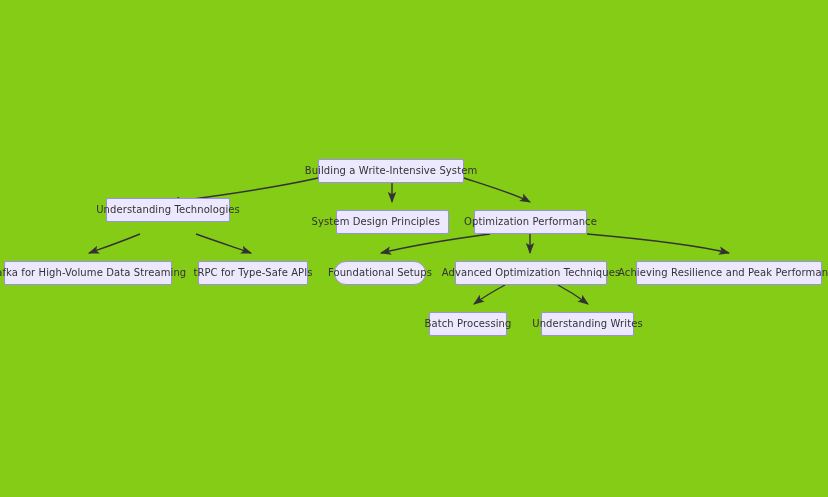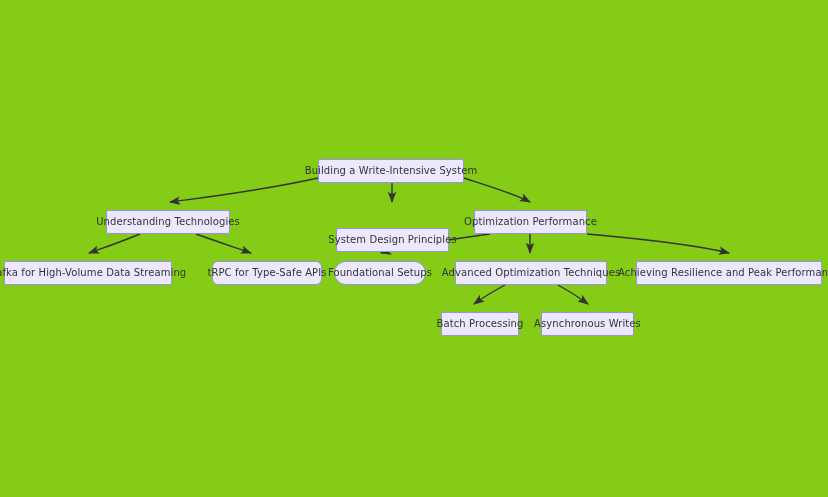--- a/index.html
+++ b/index.html
@@ -66,45 +66,45 @@
         <path d="M 587,234 C 655,240 700,246 729,253" fill="none" stroke="#333333" stroke-width="1.4" marker-end="url(#arrowhead)"></path>
         <path d="M 505,285 C 490,293 481,299 474,304" fill="none" stroke="#333333" stroke-width="1.4" marker-end="url(#arrowhead)"></path>
         <path d="M 558,285 C 573,293 581,299 588,304" fill="none" stroke="#333333" stroke-width="1.4" marker-end="url(#arrowhead)"></path>
       </g>
   </svg>
 
   <div id="node-group">
       <div class="node" style="left: 318px; top: 159px; width: 146px; background: rgb(236, 232, 253); border-color: rgb(157, 141, 241); color: rgb(51, 51, 51);">
         <span class="node-label">Building a Write-Intensive System</span>
       </div>
-      <div class="node" style="left: 106px; top: 210px; width: 124px; background: rgb(236, 232, 253); border-color: rgb(157, 141, 241); color: rgb(51, 51, 51);">
+      <div class="node" style="left: 106px; top: 198px; width: 124px; background: rgb(236, 232, 253); border-color: rgb(157, 141, 241); color: rgb(51, 51, 51);">
         <span class="node-label">Understanding Technologies</span>
       </div>
-      <div class="node" style="left: 336px; top: 228px; width: 113px; background: rgb(236, 232, 253); border-color: rgb(157, 141, 241); color: rgb(51, 51, 51);">
+      <div class="node" style="left: 336px; top: 210px; width: 113px; background: rgb(236, 232, 253); border-color: rgb(157, 141, 241); color: rgb(51, 51, 51); justify-content: flex-end;">
         <span class="node-label">System Design Principles</span>
       </div>
       <div class="node" style="left: 474px; top: 210px; width: 113px; background: rgb(236, 232, 253); border-color: rgb(157, 141, 241); color: rgb(51, 51, 51);">
         <span class="node-label">Optimization Performance</span>
       </div>
       <div class="node" style="left: 4px; top: 261px; width: 168px; background: rgb(236, 232, 253); border-color: rgb(157, 141, 241); color: rgb(51, 51, 51);">
         <span class="node-label">Kafka for High-Volume Data Streaming</span>
       </div>
-      <div class="node" style="left: 212px; top: 261px; width: 110px; background: rgb(236, 232, 253); border-color: rgb(157, 141, 241); color: rgb(51, 51, 51); border-radius: 6px;">
+      <div class="node" style="left: 198px; top: 261px; width: 110px; background: rgb(236, 232, 253); border-color: rgb(157, 141, 241); color: rgb(51, 51, 51);">
         <span class="node-label">tRPC for Type-Safe APIs</span>
       </div>
       <div class="node" style="left: 334px; top: 261px; width: 92px; background: rgb(236, 232, 253); border-color: rgb(157, 141, 241); color: rgb(51, 51, 51); border-radius: 12px;">
         <span class="node-label">Foundational Setups</span>
       </div>
       <div class="node" style="left: 455px; top: 261px; width: 152px; background: rgb(236, 232, 253); border-color: rgb(157, 141, 241); color: rgb(51, 51, 51);">
         <span class="node-label">Advanced Optimization Techniques</span>
       </div>
       <div class="node" style="left: 636px; top: 261px; width: 186px; background: rgb(236, 232, 253); border-color: rgb(157, 141, 241); color: rgb(51, 51, 51);">
         <span class="node-label">Achieving Resilience and Peak Performance</span>
       </div>
-      <div class="node" style="left: 441px; top: 312px; width: 78px; background: rgb(236, 232, 253); border-color: rgb(157, 141, 241); color: rgb(51, 51, 51);">
+      <div class="node" style="left: 429px; top: 312px; width: 78px; background: rgb(236, 232, 253); border-color: rgb(157, 141, 241); color: rgb(51, 51, 51);">
         <span class="node-label">Batch Processing</span>
       </div>
       <div class="node" style="left: 541px; top: 312px; width: 93px; background: rgb(236, 232, 253); border-color: rgb(157, 141, 241); color: rgb(51, 51, 51);">
-        <span class="node-label">Asynchronous Writes</span>
+        <span class="node-label">Understanding Writes</span>
       </div>
     </div>
 
 </div>
 
 </body></html>

